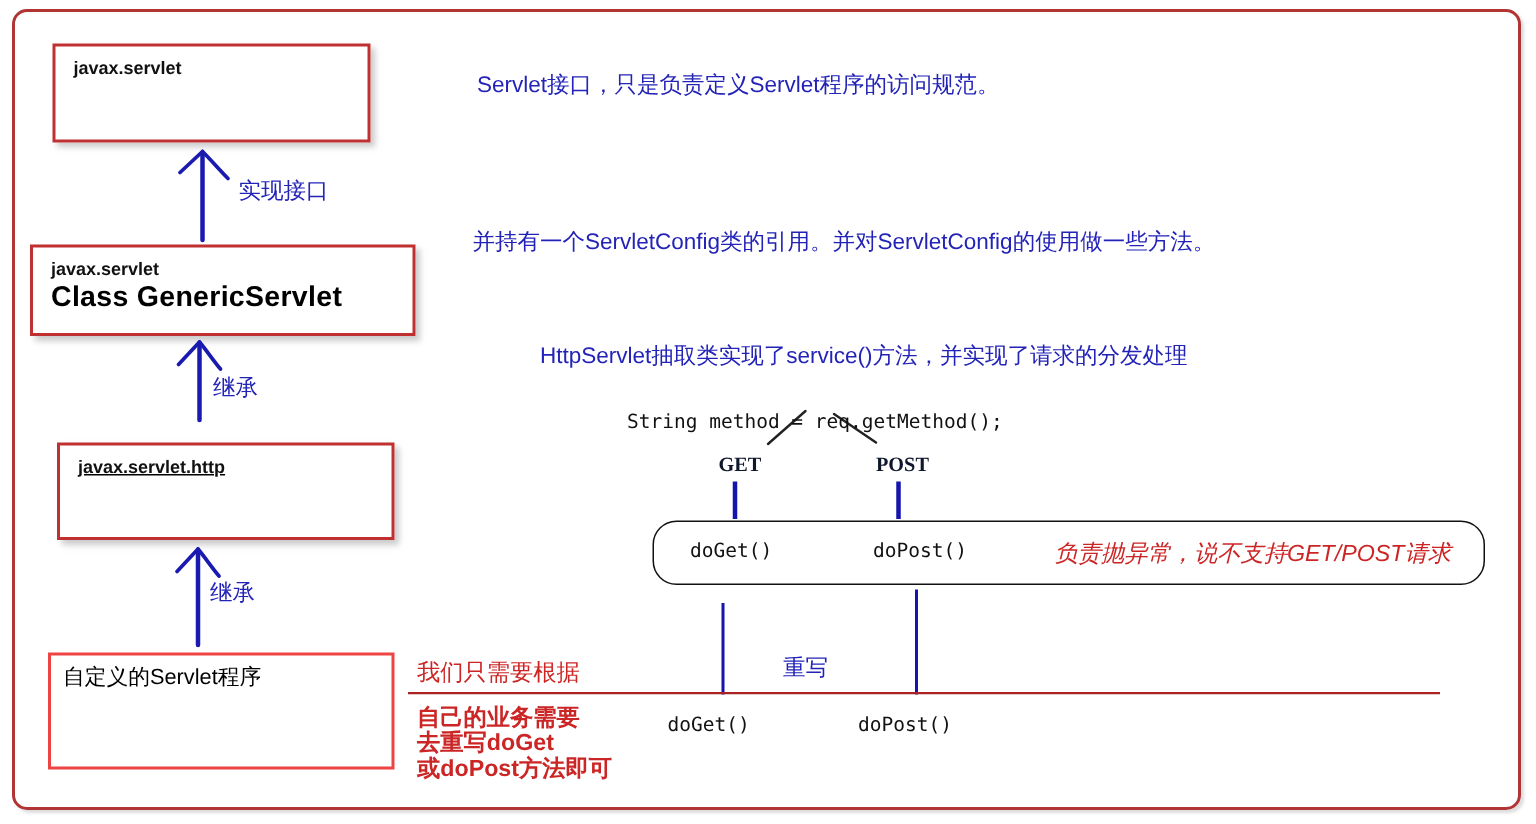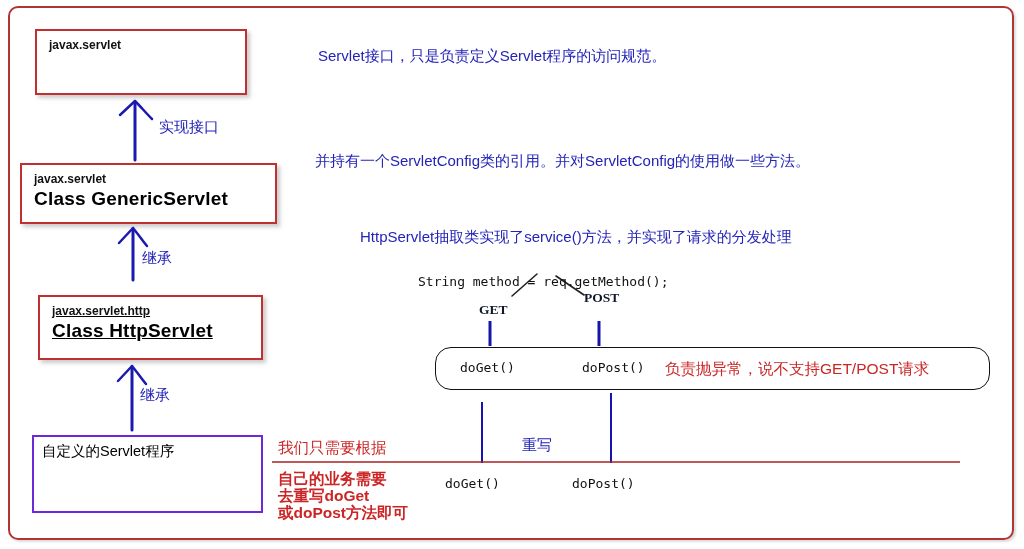--- a/index.html
+++ b/index.html
@@ -22,21 +22,21 @@
     box-shadow:3px 3px 4px rgba(160,160,160,.55);
     padding:7px 12px 6px 12px;
   }
   .class-box .pkg{font-size:12px;font-weight:bold;color:#111;line-height:15px;}
   .class-box .cls{font-size:19px;font-weight:bold;color:#000;line-height:24px;letter-spacing:.2px;}
   .box1{left:35px;top:29px;width:212px;height:66px;}
   .box2{left:20px;top:163px;width:257px;height:61px;}
   .box3{left:38px;top:295px;width:225px;height:65px;text-decoration:underline;}
   .custom-box{
     position:absolute;left:32px;top:435px;width:231px;height:78px;
-    background:#fff;border:2px solid #6d28d9;
+    background:#fff;border:2px solid #ef4444;
     font-size:14.5px;color:#000;padding:5px 8px;
   }
   .method-box{
     position:absolute;left:435px;top:347px;width:555px;height:43px;
     border:1.5px solid #111;border-radius:16px;background:#fff;
   }
   .txt{position:absolute;white-space:nowrap;}
   .blue-note{color:var(--blue);font-size:15px;}
   .blue-label{color:var(--blue);font-size:15px;}
   .red-note{color:var(--red-text);font-size:15.5px;}
@@ -56,21 +56,20 @@
     <div class="pkg">javax.servlet</div>
   </div>
 
   <div class="class-box box2">
     <div class="pkg">javax.servlet</div>
     <div class="cls">Class GenericServlet</div>
   </div>
 
   <div class="class-box box3">
     <div class="pkg">javax.servlet.http</div>
-    <div class="cls">Class HttpServlet</div>
   </div>
 
   <div class="custom-box">
     <span>自定义的Servlet程序</span>
   </div>
 
   <svg class="wires" viewBox="0 0 1024 549">
 
     <g stroke="#1a1ab0" fill="none" stroke-linecap="round">
       <line x1="135" y1="160" x2="135" y2="103" stroke-width="3"></line>
@@ -112,26 +111,26 @@
   <div class="txt blue-label" style="left:142px;top:249px;">继承</div>
   <div class="txt blue-label" style="left:140px;top:386px;">继承</div>
   <div class="txt blue-label" style="left:522px;top:436px;">重写</div>
 
   <div class="txt blue-note" style="left:318px;top:47px;">Servlet接口，只是负责定义Servlet程序的访问规范。</div>
   <div class="txt blue-note" style="left:315px;top:152px;">并持有一个ServletConfig类的引用。并对ServletConfig的使用做一些方法。</div>
   <div class="txt blue-note" style="left:333px;top:228px;margin-left:27px;">HttpServlet抽取类实现了service()方法，并实现了请求的分发处理</div>
 
   <div class="txt mono" style="left:418px;top:257px;margin-top:17px;">String method = req.getMethod();</div>
   <div class="txt mono-bold" style="left:479px;top:302px;">GET</div>
-  <div class="txt mono-bold" style="left:584px;top:290px;">POST</div>
+  <div class="txt mono-bold" style="left:584px;top:302px;">POST</div>
 
   <div class="method-box"></div>
   <div class="txt mono" style="left:460px;top:360px;">doGet()</div>
   <div class="txt mono" style="left:582px;top:360px;">doPost()</div>
-  <div class="txt red-note" style="left:665px;top:359px;">负责抛异常，说不支持GET/POST请求</div>
+  <div class="txt red-note" style="left:703px;top:359px;font-style:italic;">负责抛异常，说不支持GET/POST请求</div>
 
   <div class="txt red-note" style="left:278px;top:438px;">我们只需要根据</div>
   <div class="txt red-note red-para" style="left:278px;top:470px;">
     <div>自己的业务需要</div>
     <div>去重写doGet</div>
     <div>或doPost方法即可</div>
   </div>
   <div class="txt mono" style="left:445px;top:476px;">doGet()</div>
   <div class="txt mono" style="left:572px;top:476px;">doPost()</div>
 

